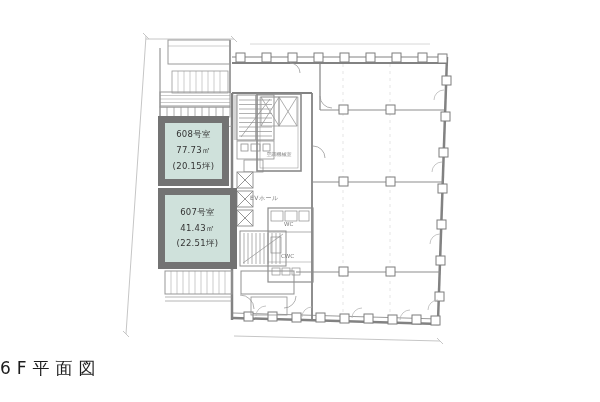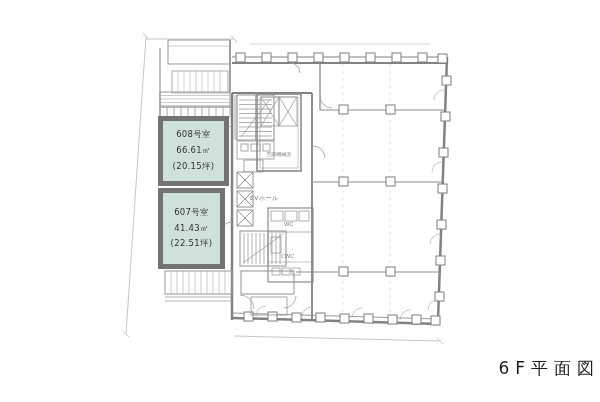--- a/index.html
+++ b/index.html
@@ -3,33 +3,33 @@
 <meta charset="utf-8">
 <style>
   html,body{margin:0;padding:0;background:#ffffff;}
   .stage{
     position:relative;width:600px;height:402px;background:#ffffff;overflow:hidden;
     font-family:"DejaVu Sans",sans-serif;
   }
   .linework{position:absolute;left:0;top:0;}
   .room{
     position:absolute;box-sizing:border-box;
-    background:#cfe1db;border:5px solid #737373;
+    background:#cfe1db;border:7px solid #737373;
     display:flex;flex-direction:column;align-items:center;justify-content:center;
     text-align:center;color:#333;font-size:8.5px;line-height:1.85;letter-spacing:.3px;
   }
   .room-608{left:158px;top:116px;width:71px;height:70px;}
-  .room-607{left:158px;top:188px;width:67px;height:81px;}
+  .room-607{left:158px;top:188px;width:79px;height:81px;}
   .tiny{position:absolute;color:#777;white-space:nowrap;}
   .lbl-evhall{left:250px;top:194px;font-size:6px;letter-spacing:.5px;}
   .lbl-machine{left:258px;top:151px;width:42px;text-align:center;font-size:5px;color:#888;}
   .lbl-wc{left:284px;top:221px;font-size:5.5px;}
   .lbl-cwc{left:281px;top:253px;font-size:5.5px;}
   .caption{
-    position:absolute;left:0;top:357px;width:600px;text-align:right;
+    position:absolute;left:0;top:357px;width:600px;text-align:left;
     font-size:17px;letter-spacing:6px;color:#1c1c1c;
   }
 </style>
 </head>
 <body>
 
 <div class="stage">
 
   <svg class="linework" width="600" height="402" viewBox="0 0 600 402">
 
@@ -250,21 +250,21 @@
       <path d="M438,300 a10,10 0 0 0 -10,10"></path>
       <path d="M256,316 a10,10 0 0 1 10,-10"></path>
       <path d="M302,317 a10,10 0 0 1 10,-10"></path>
       <path d="M352,318 a10,10 0 0 1 10,-10"></path>
       <path d="M400,320 a10,10 0 0 1 10,-10"></path>
     </g>
   </svg>
 
   <div class="room room-608">
     <div>608号室</div>
-    <div>66.61㎡</div>
+    <div>77.73㎡</div>
     <div>(20.15坪)</div>
   </div>
   <div class="room room-607">
     <div>607号室</div>
     <div>41.43㎡</div>
     <div>(22.51坪)</div>
   </div>
 
   <div class="tiny lbl-machine">空調機械室</div>
   <div class="tiny lbl-evhall">EVホール</div>

